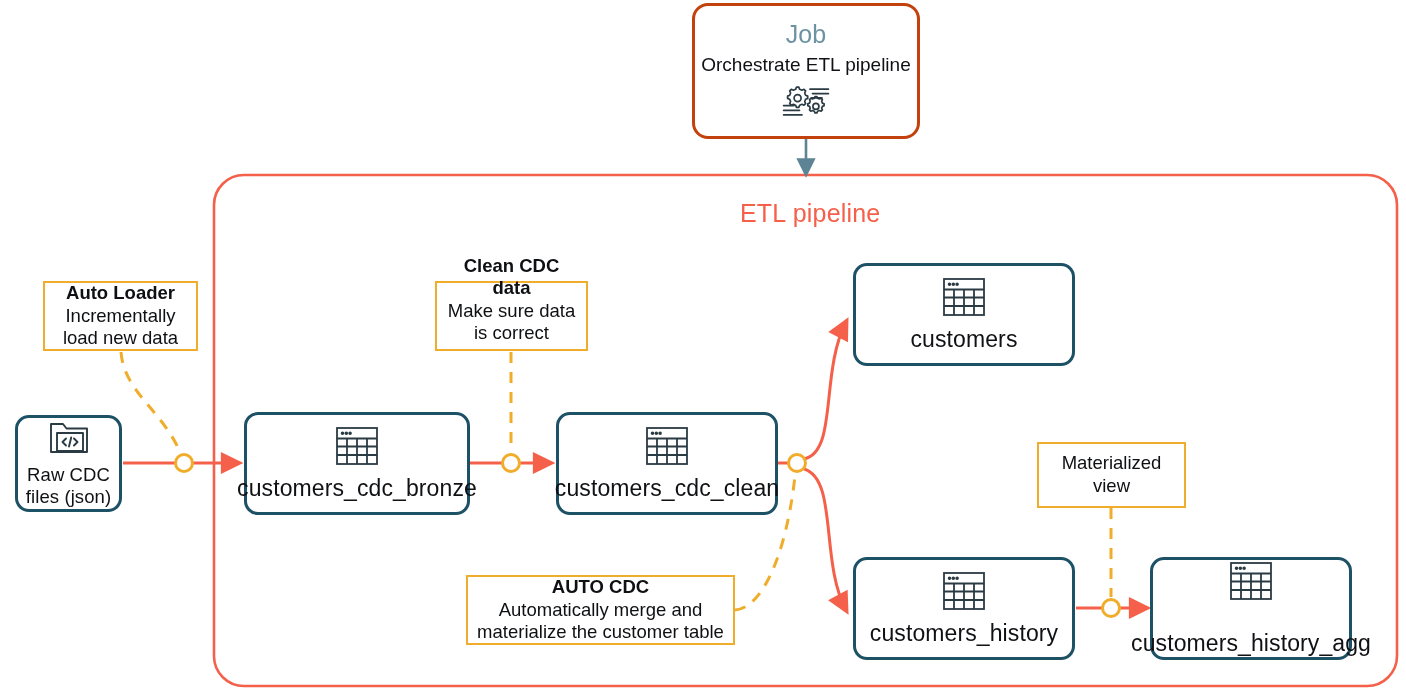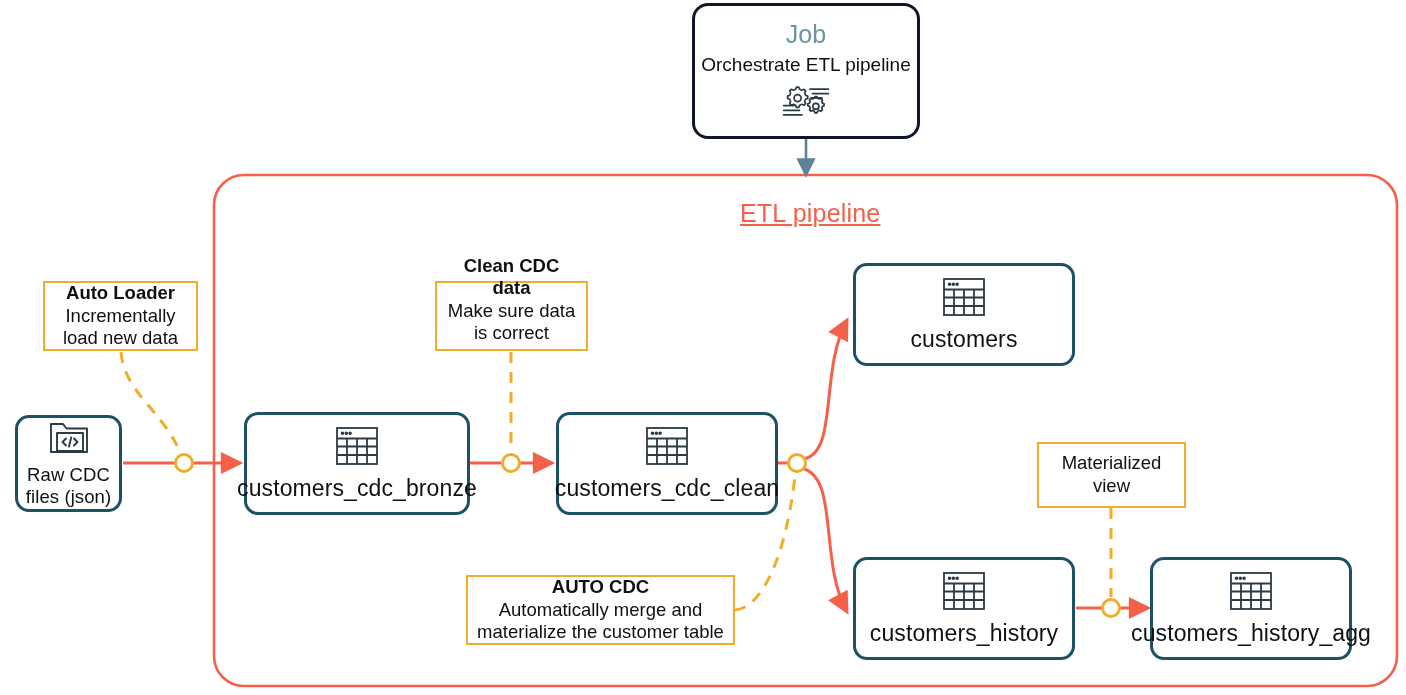--- a/index.html
+++ b/index.html
@@ -43,21 +43,21 @@
     line-height: 1.18;
     color: #101114;
     letter-spacing: 0.1px;
     white-space: pre-line;
   }
   .node .node-icon {
     margin-bottom: 8px;
     line-height: 0;
   }
   .job-node {
-    border: 3px solid #0f172a;
+    border: 3px solid #c2410c;
     border-radius: 16px;
   }
   .job-title {
     font-size: 25px;
     color: #6d93a3;
     line-height: 1.1;
     margin-bottom: 5px;
   }
   .job-sub {
     font-size: 19px;
@@ -85,21 +85,20 @@
   }
   .annot .a-body {
     white-space: pre-line;
   }
   .pipeline-title {
     position: absolute;
     color: #f4604a;
     font-size: 25px;
     letter-spacing: 0.2px;
     white-space: nowrap;
-    text-decoration: underline;
   }
 </style>
 </head>
 <body>
 
 <div id="canvas">
 
   <svg class="layer" viewBox="0 0 1406 695">
     <defs>
       <marker id="arrow-red" markerWidth="9" markerHeight="9" refX="6.2" refY="4.5" orient="auto" markerUnits="strokeWidth">
@@ -237,21 +236,21 @@
           <circle cx="12.3" cy="8.3" r="0.9" fill="#2b3b44"></circle>
           <circle cx="16.1" cy="8.3" r="0.9" fill="#2b3b44"></circle>
           <path d="M3,21.5 L43,21.5 M3,30 L43,30"></path>
           <path d="M13,13.5 L13,39 M23,13.5 L23,39 M33,13.5 L33,39"></path>
         </g>
       </svg>
     </div>
     <div class="node-label">customers_history</div>
   </div>
 
-  <div class="node" style="left:1150px; top:557px; width:202px; height:103px;">
+  <div class="node" style="left:1150px; top:557px; width:202px; height:103px;justify-content:space-between;">
     <div class="node-icon">
       <svg width="46" height="42" viewBox="0 0 46 42">
         <g fill="none" stroke="#2b3b44" stroke-width="1.8">
           <rect x="3" y="3" width="40" height="36"></rect>
           <path d="M3,13.5 L43,13.5"></path>
           <circle cx="8.5" cy="8.3" r="0.9" fill="#2b3b44"></circle>
           <circle cx="12.3" cy="8.3" r="0.9" fill="#2b3b44"></circle>
           <circle cx="16.1" cy="8.3" r="0.9" fill="#2b3b44"></circle>
           <path d="M3,21.5 L43,21.5 M3,30 L43,30"></path>
           <path d="M13,13.5 L13,39 M23,13.5 L23,39 M33,13.5 L33,39"></path>

